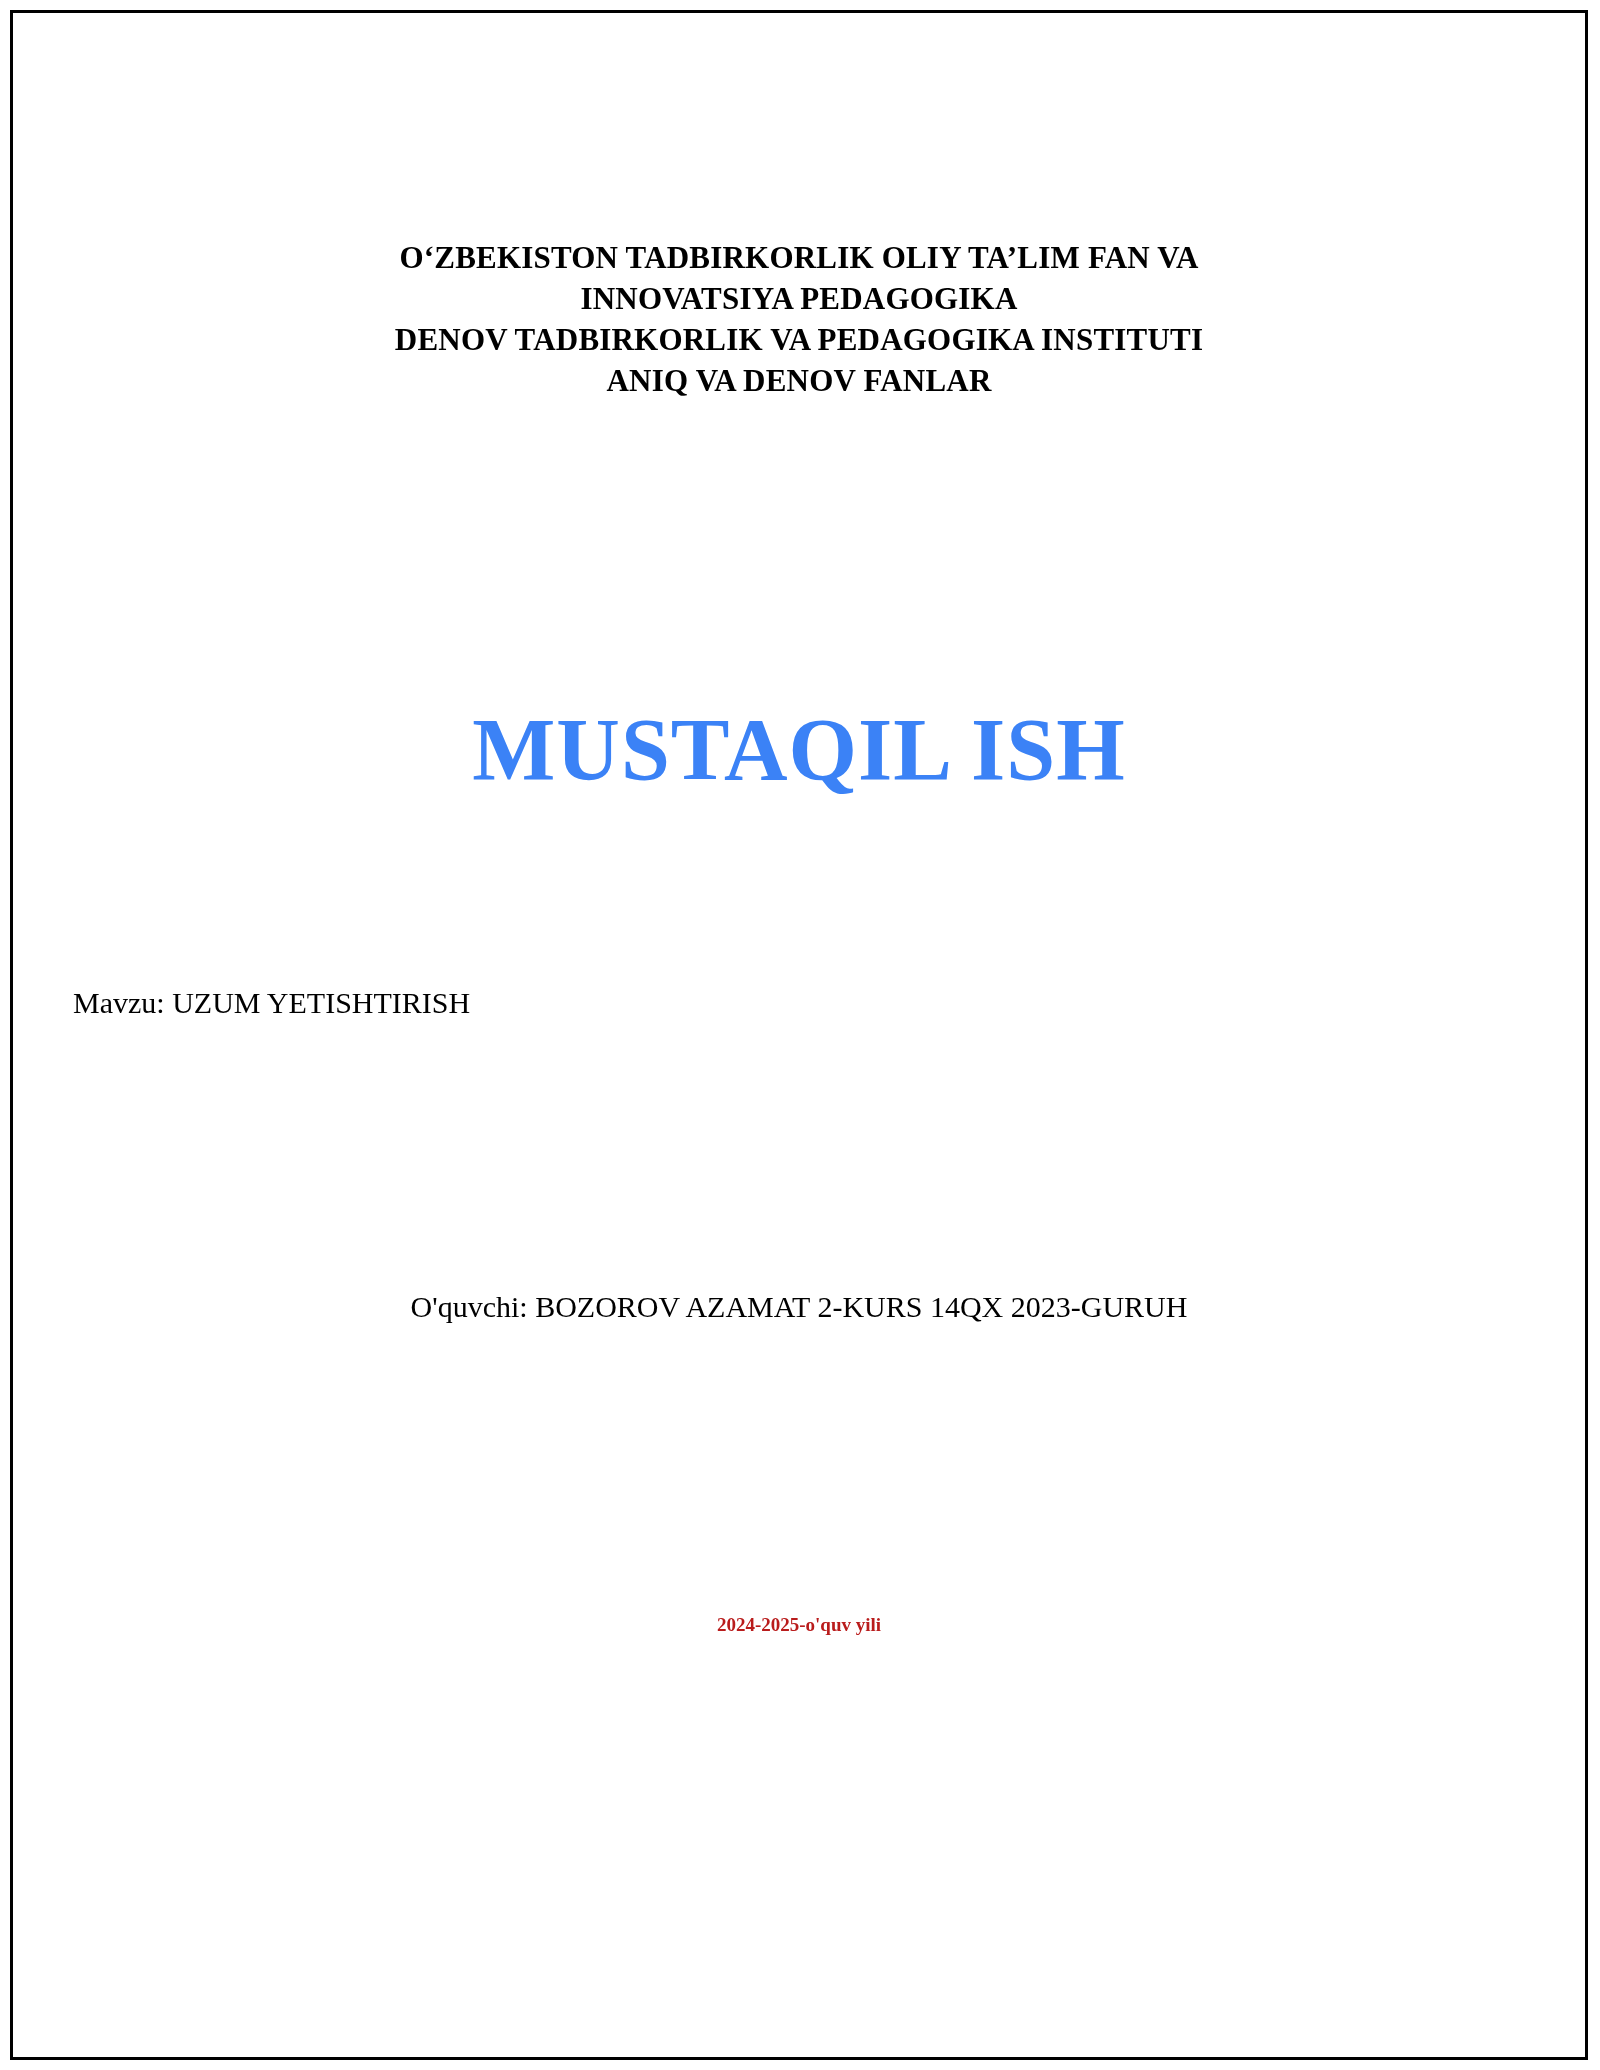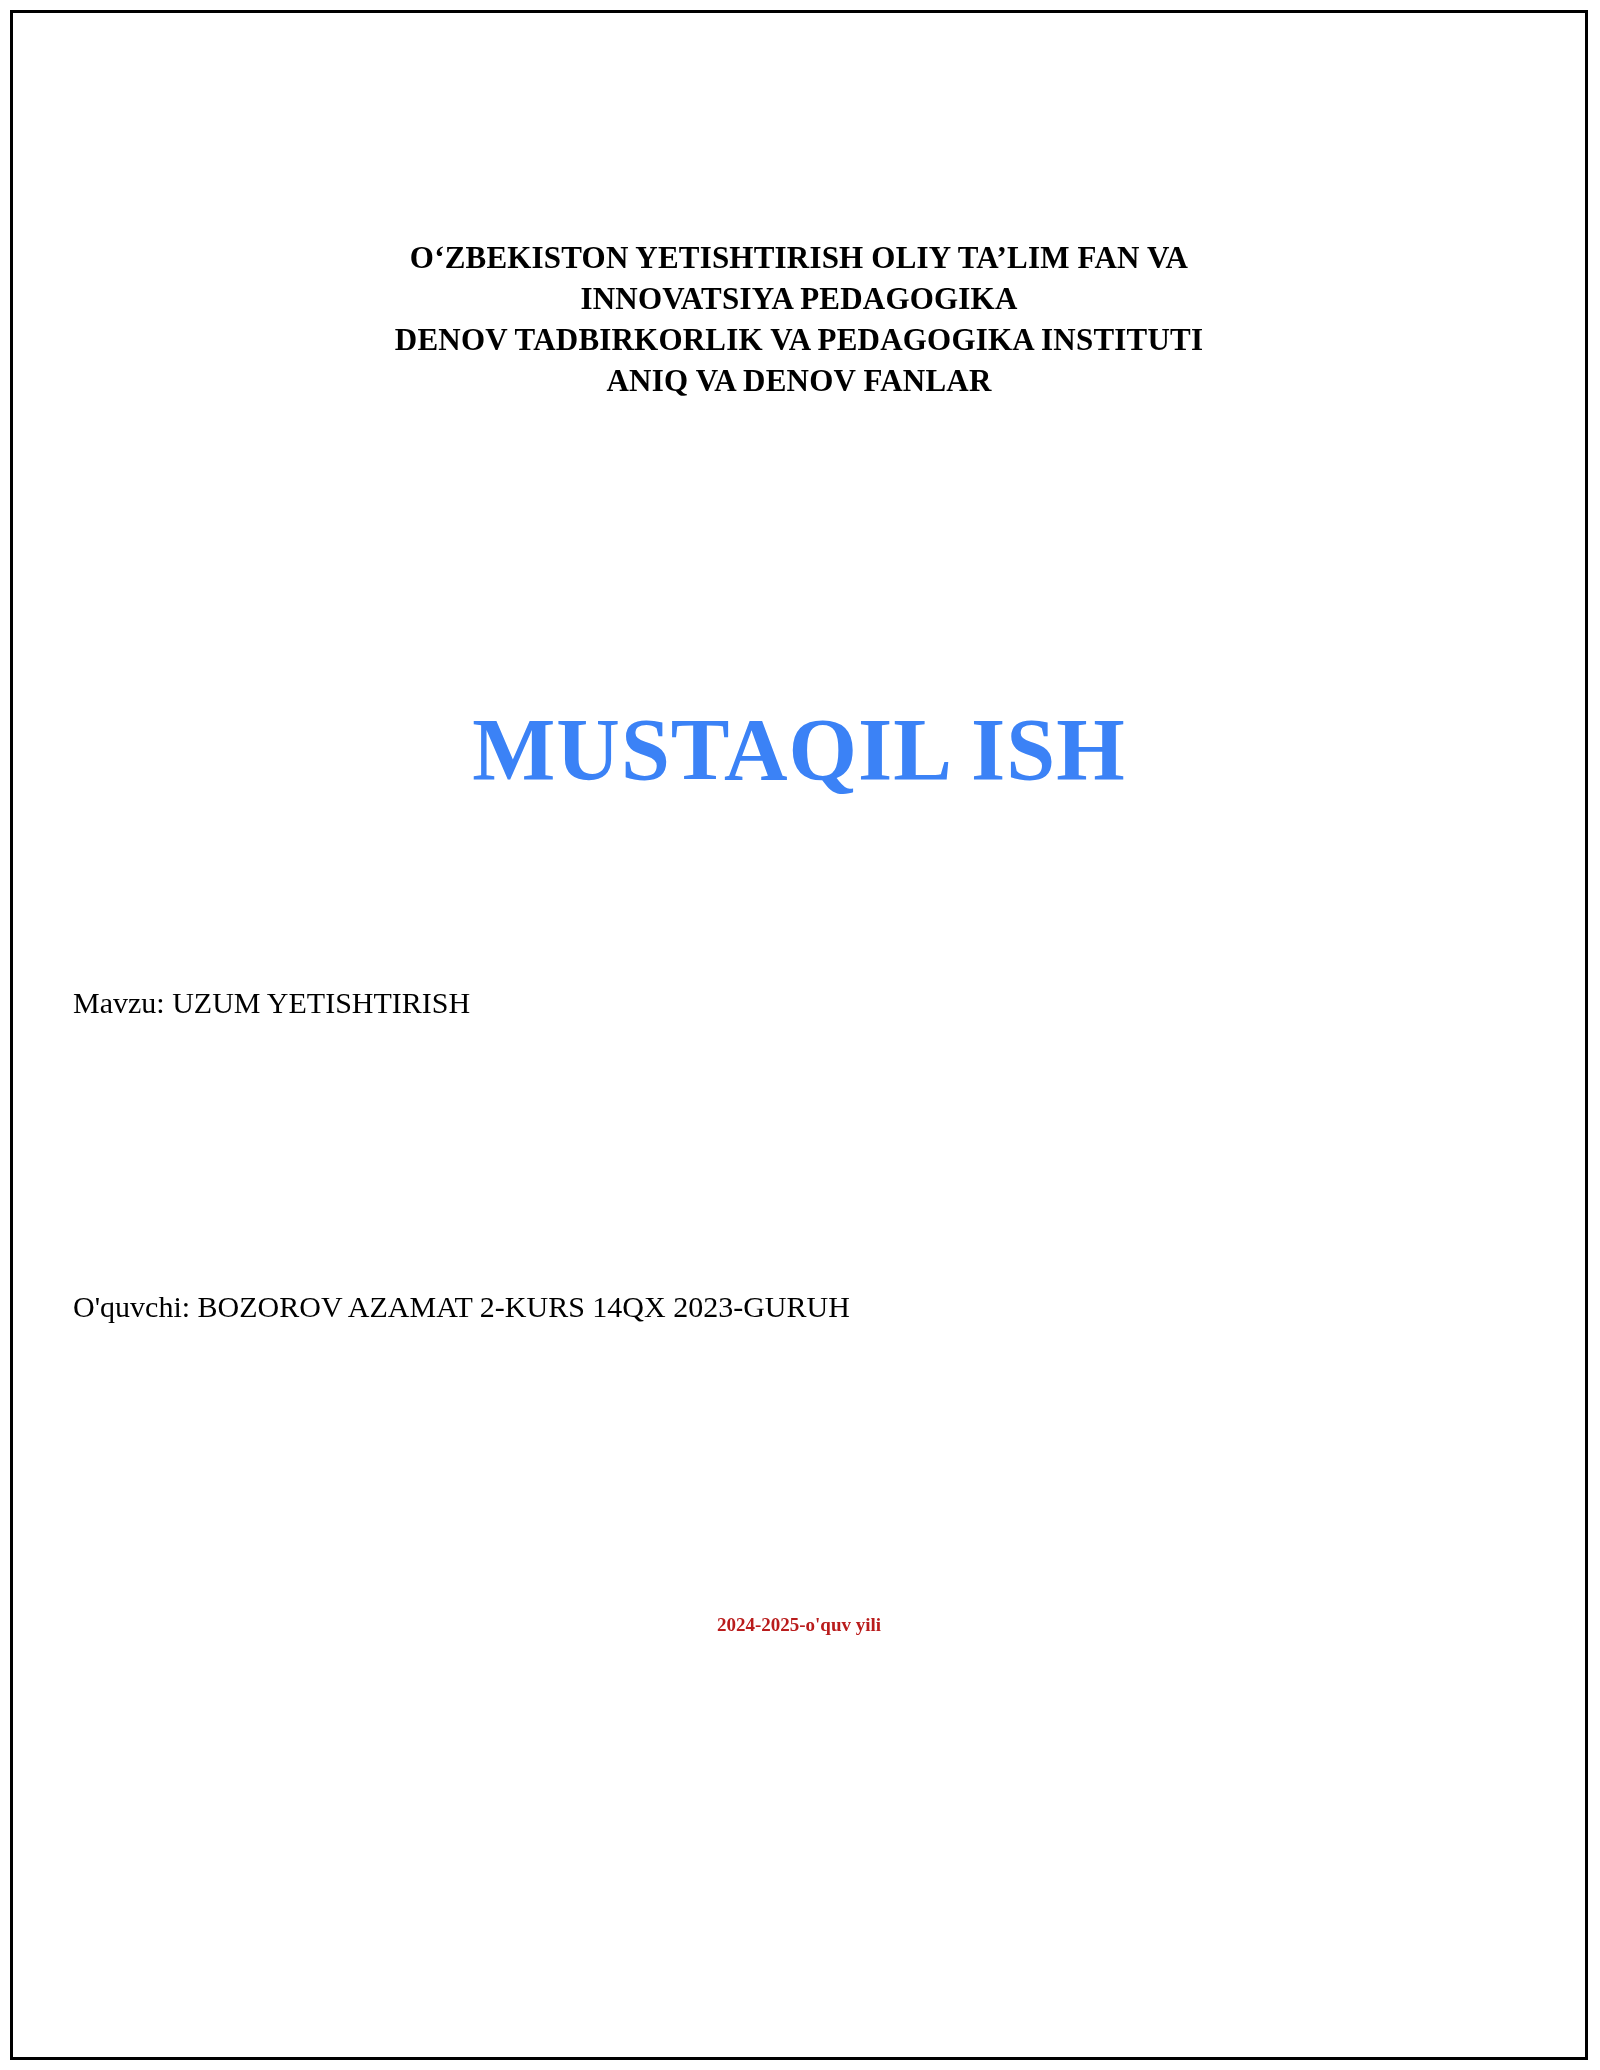--- a/index.html
+++ b/index.html
@@ -58,41 +58,41 @@
     color: #3b82f6;
     line-height: 1.1;
   }
   .subject-line {
     margin-top: 188px;
     font-size: 30px;
     color: #000000;
   }
   .student-line {
     margin-top: 270px;
-    text-align: left;
+    text-align: center;
     font-size: 30px;
     color: #000000;
   }
   .year-line {
     margin-top: 290px;
     text-align: center;
     font-size: 19px;
     font-weight: bold;
     color: #b91c1c;
   }
 </style>
 </head>
 <body>
 
 <div class="page-outer">
   <div class="page-border">
     <div class="page-inner">
 
       <div class="header-block">
-        <span class="hline">O‘ZBEKISTON YETISHTIRISH OLIY TA’LIM FAN VA</span>
+        <span class="hline">O‘ZBEKISTON TADBIRKORLIK OLIY TA’LIM FAN VA</span>
         <span class="hline">INNOVATSIYA PEDAGOGIKA</span>
         <span class="hline">DENOV TADBIRKORLIK VA PEDAGOGIKA INSTITUTI</span>
         <span class="hline">ANIQ VA DENOV FANLAR</span>
       </div>
 
       <div class="doc-title">MUSTAQIL ISH</div>
 
       <div class="subject-line">Mavzu: UZUM YETISHTIRISH</div>
 
       <div class="student-line">O'quvchi: BOZOROV AZAMAT 2-KURS 14QX 2023-GURUH</div>

